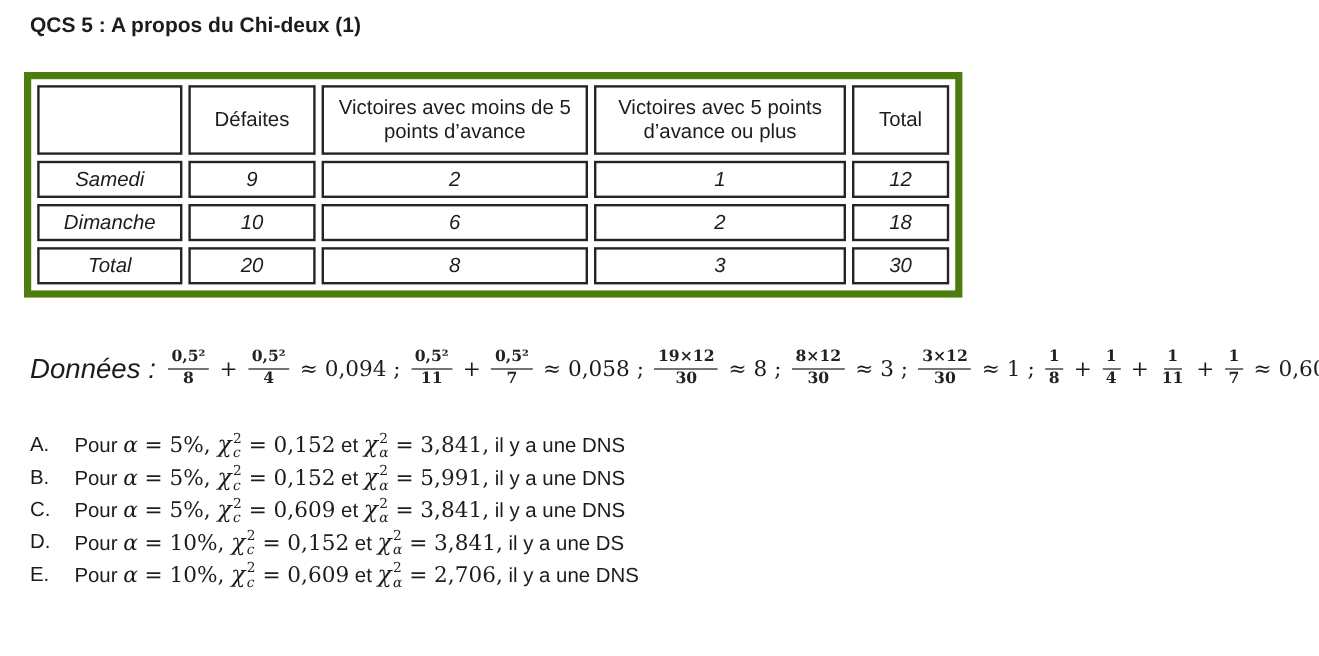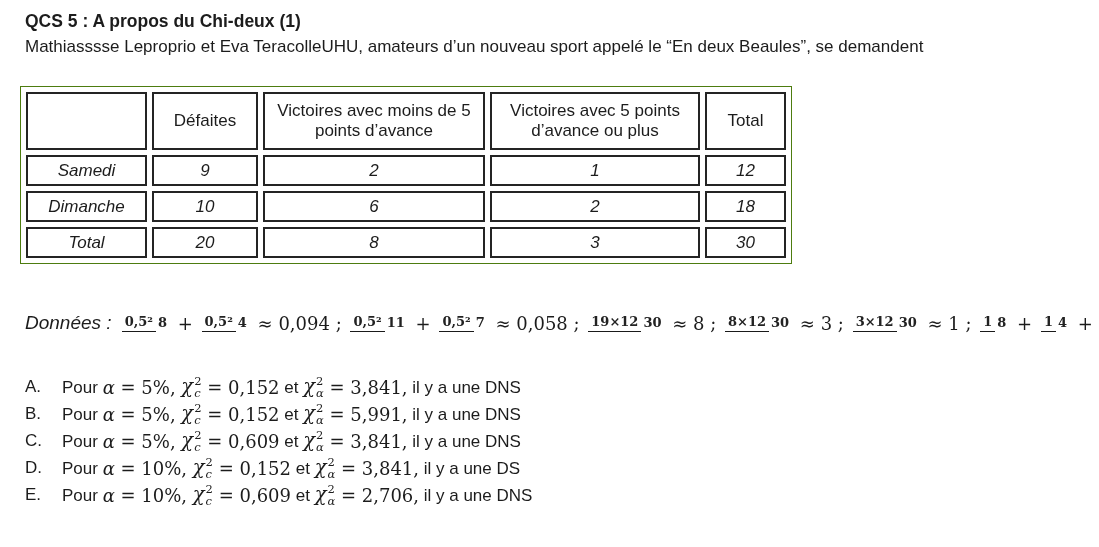--- a/index.html
+++ b/index.html
@@ -9,45 +9,45 @@
     overflow:hidden;
   }
   .page { padding:8px 4px 0 25px; }
 
   .title { font-weight:700; font-size:17.5px; line-height:26px; margin:0; }
   .intro-line { line-height:26px; white-space:nowrap; margin:0; }
 
   
   table.results-table {
     border-collapse:separate; border-spacing:5px;
-    border:1px solid #4d7c0f; margin:26px 0 0 -5px;
+    border:6px solid #4d7c0f; margin:26px 0 0 -5px;
   }
   table.results-table td {
     border:2px solid #242424; box-sizing:border-box;
     text-align:center; vertical-align:middle; padding:1px 6px;
     font-size:17px; background:#fff;
   }
   .hrow td { height:58px; }
   .drow td { height:31px;font-style:italic; }
   .c0 { width:121px; } .c1 { width:106px; } .c2 { width:222px; }
   .c3 { width:210px; } .c4 { width:81px; }
 
   
   .donnees {
     margin-top:36px; height:46px;
     display:flex; align-items:center;
   }
   .donnees-label {
-    font-style:italic; font-size:19px; margin-right:7px; white-space:pre;
+    font-style:italic; font-size:23px; margin-right:7px; white-space:pre;
   }
   .tok-math  { font-family:"DejaVu Serif", serif; font-size:18px; white-space:pre; }
   .tok-text  { white-space:pre; }
   .tok-var   { font-family:"DejaVu Serif", serif; font-style:italic; font-size:18px; white-space:pre; }
   .frac {
-    display:inline-flex; flex-direction:row; align-items:center;
+    display:inline-flex; flex-direction:column; align-items:center;
     font-family:"DejaVu Serif", serif; font-size:13px; line-height:1.3;
     margin:0 3px; font-weight:600; color:#222;
   }
   .frac .num { border-bottom:1.3px solid #1a1a1a; padding:0 3px; }
   .frac .den { padding:0 2px; }
 
   
   .options { margin-top:27px; }
   .option { display:flex; align-items:center; height:27px; }
   .option-letter { width:37px; flex:0 0 37px; }
@@ -65,21 +65,20 @@
   .ss-sup { font-style:normal; }
   .ss-sub { font-style:italic; }
 </style>
 </head>
 <body>
 
 <div class="page">
 
   <p class="title">QCS 5 : A propos du Chi-deux (1)</p>
 
-  <p class="intro-line">Mathiasssse Leproprio et Eva TeracolleUHU, amateurs d’un nouveau sport appelé le “En deux Beaules”, se demandent</p>
 
   <table class="results-table">
     <tbody>
         <tr class="hrow">
           <td class="c0"></td>
           <td class="c1">Défaites</td>
           <td class="c2">Victoires avec moins de 5 points d’avance</td>
           <td class="c3">Victoires avec 5 points d’avance ou plus</td>
           <td class="c4">Total</td>
         </tr>

